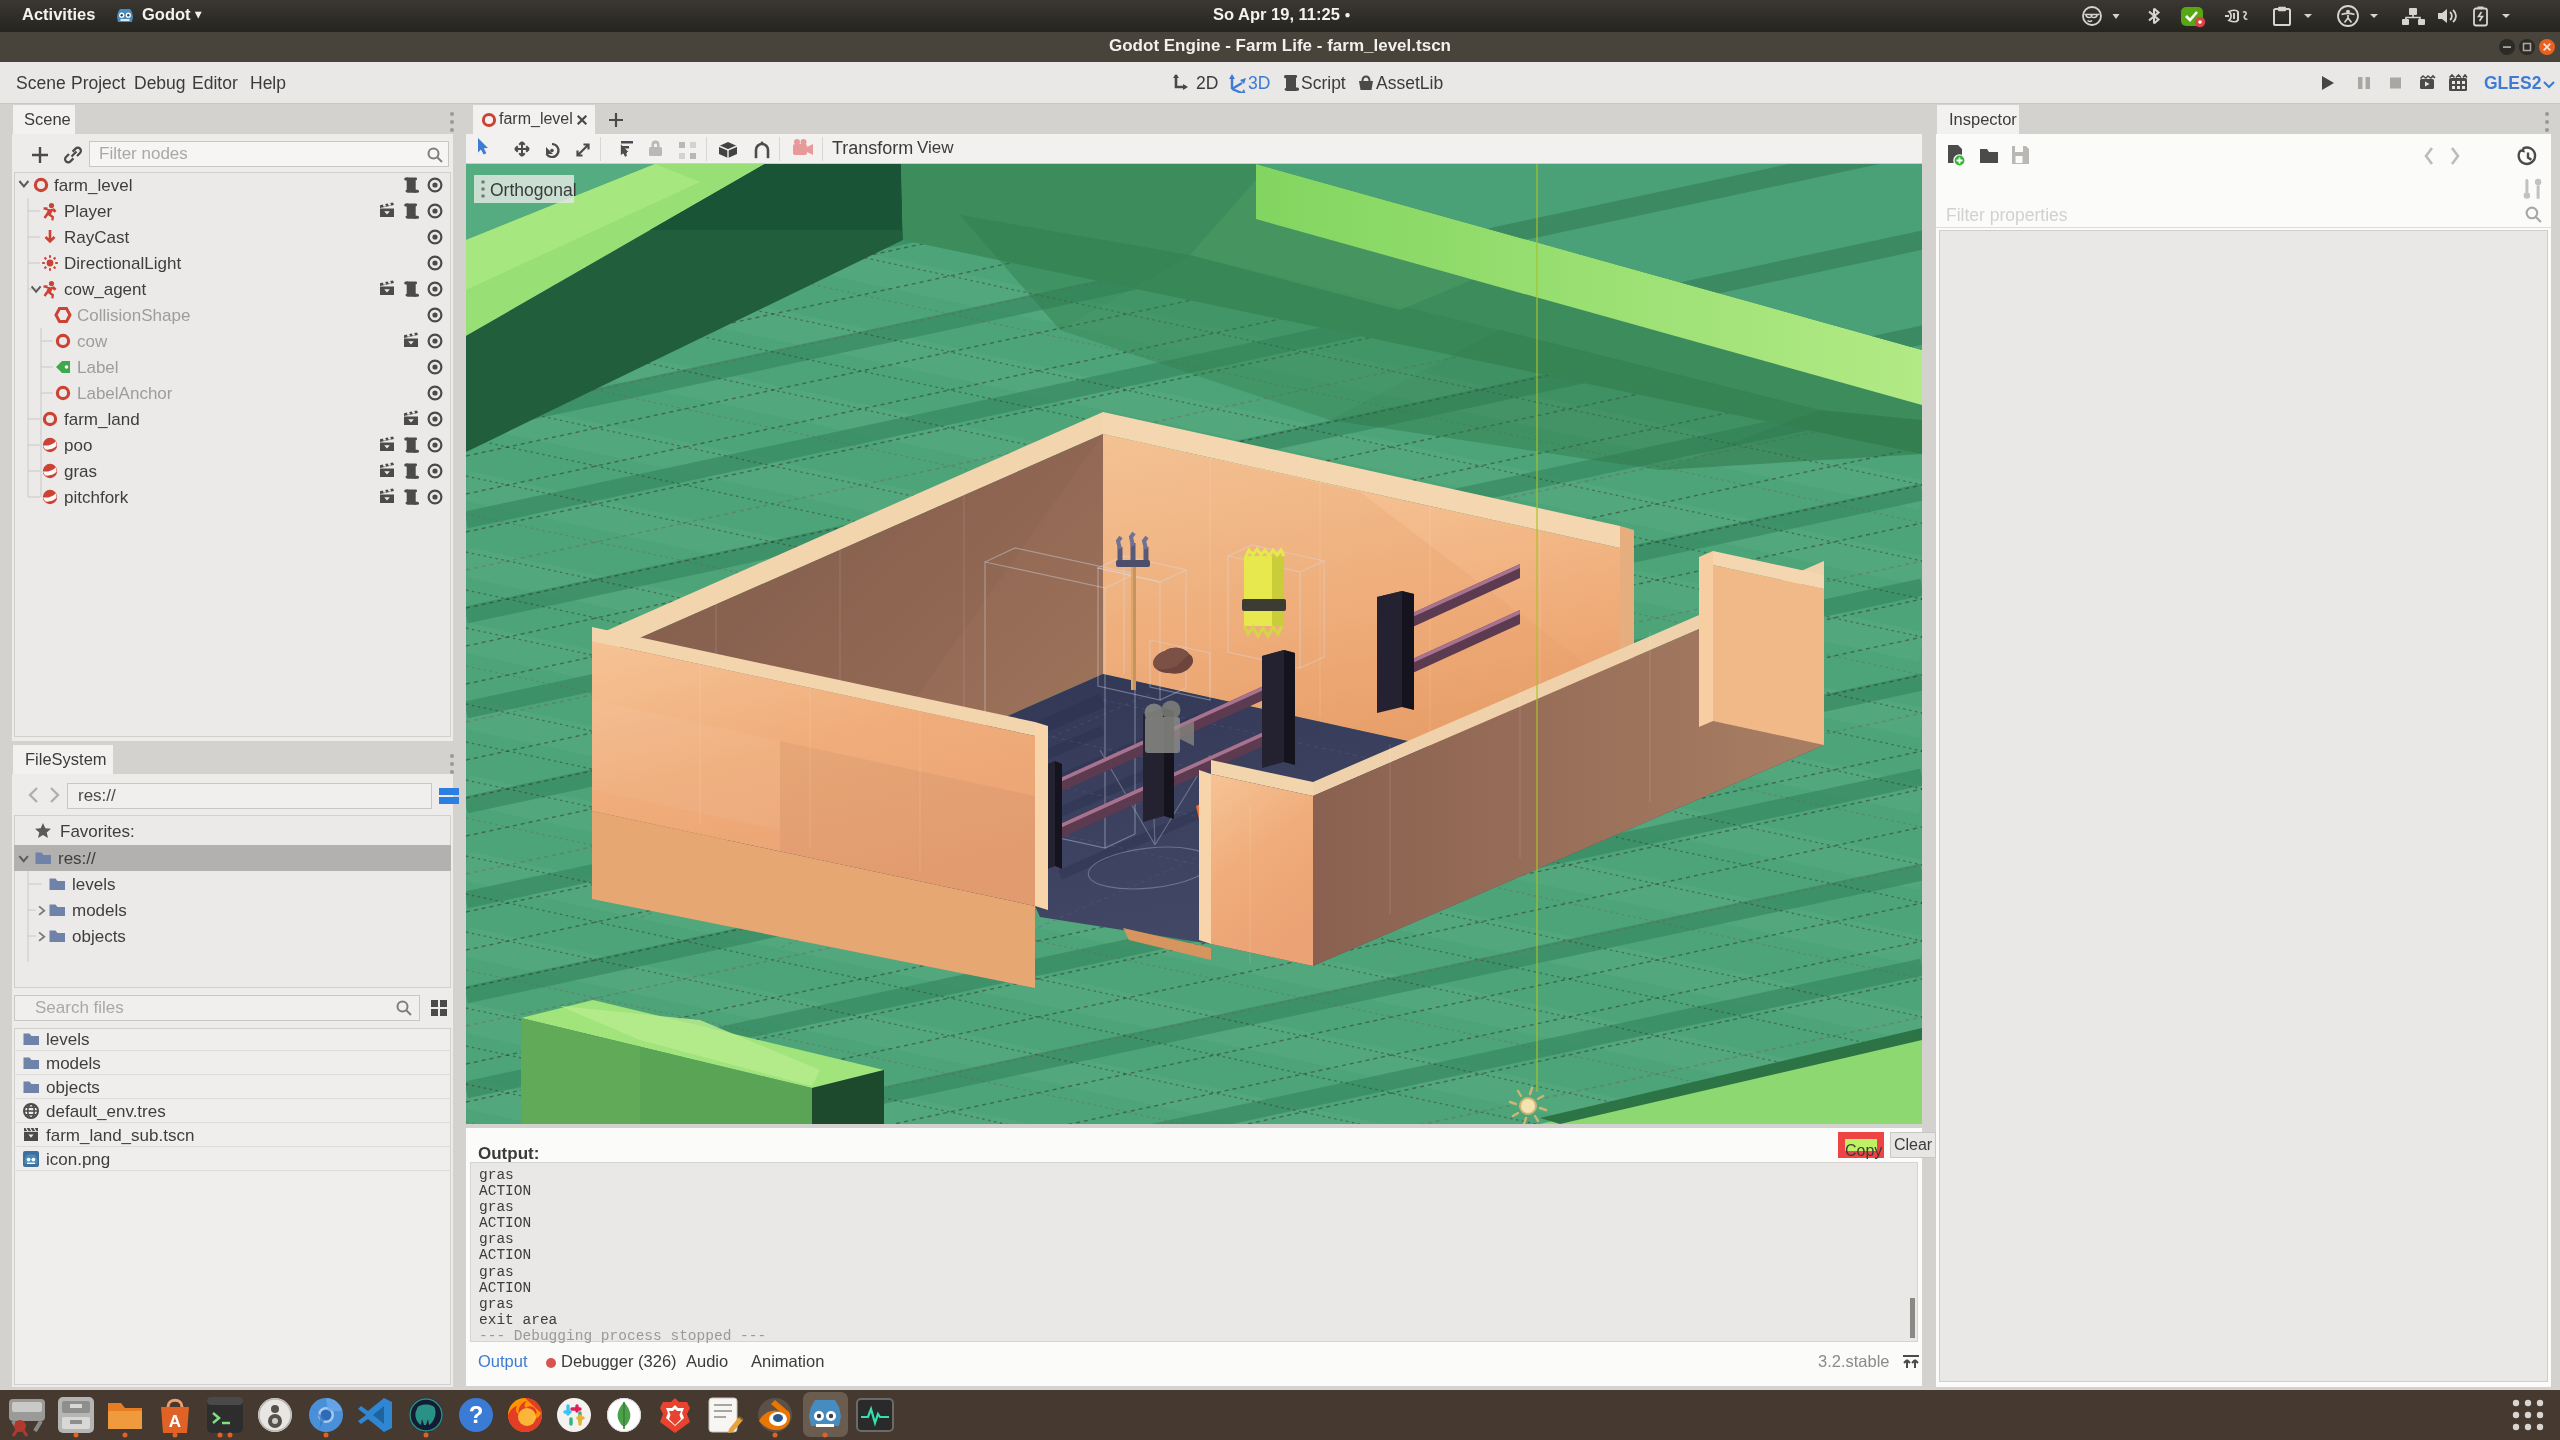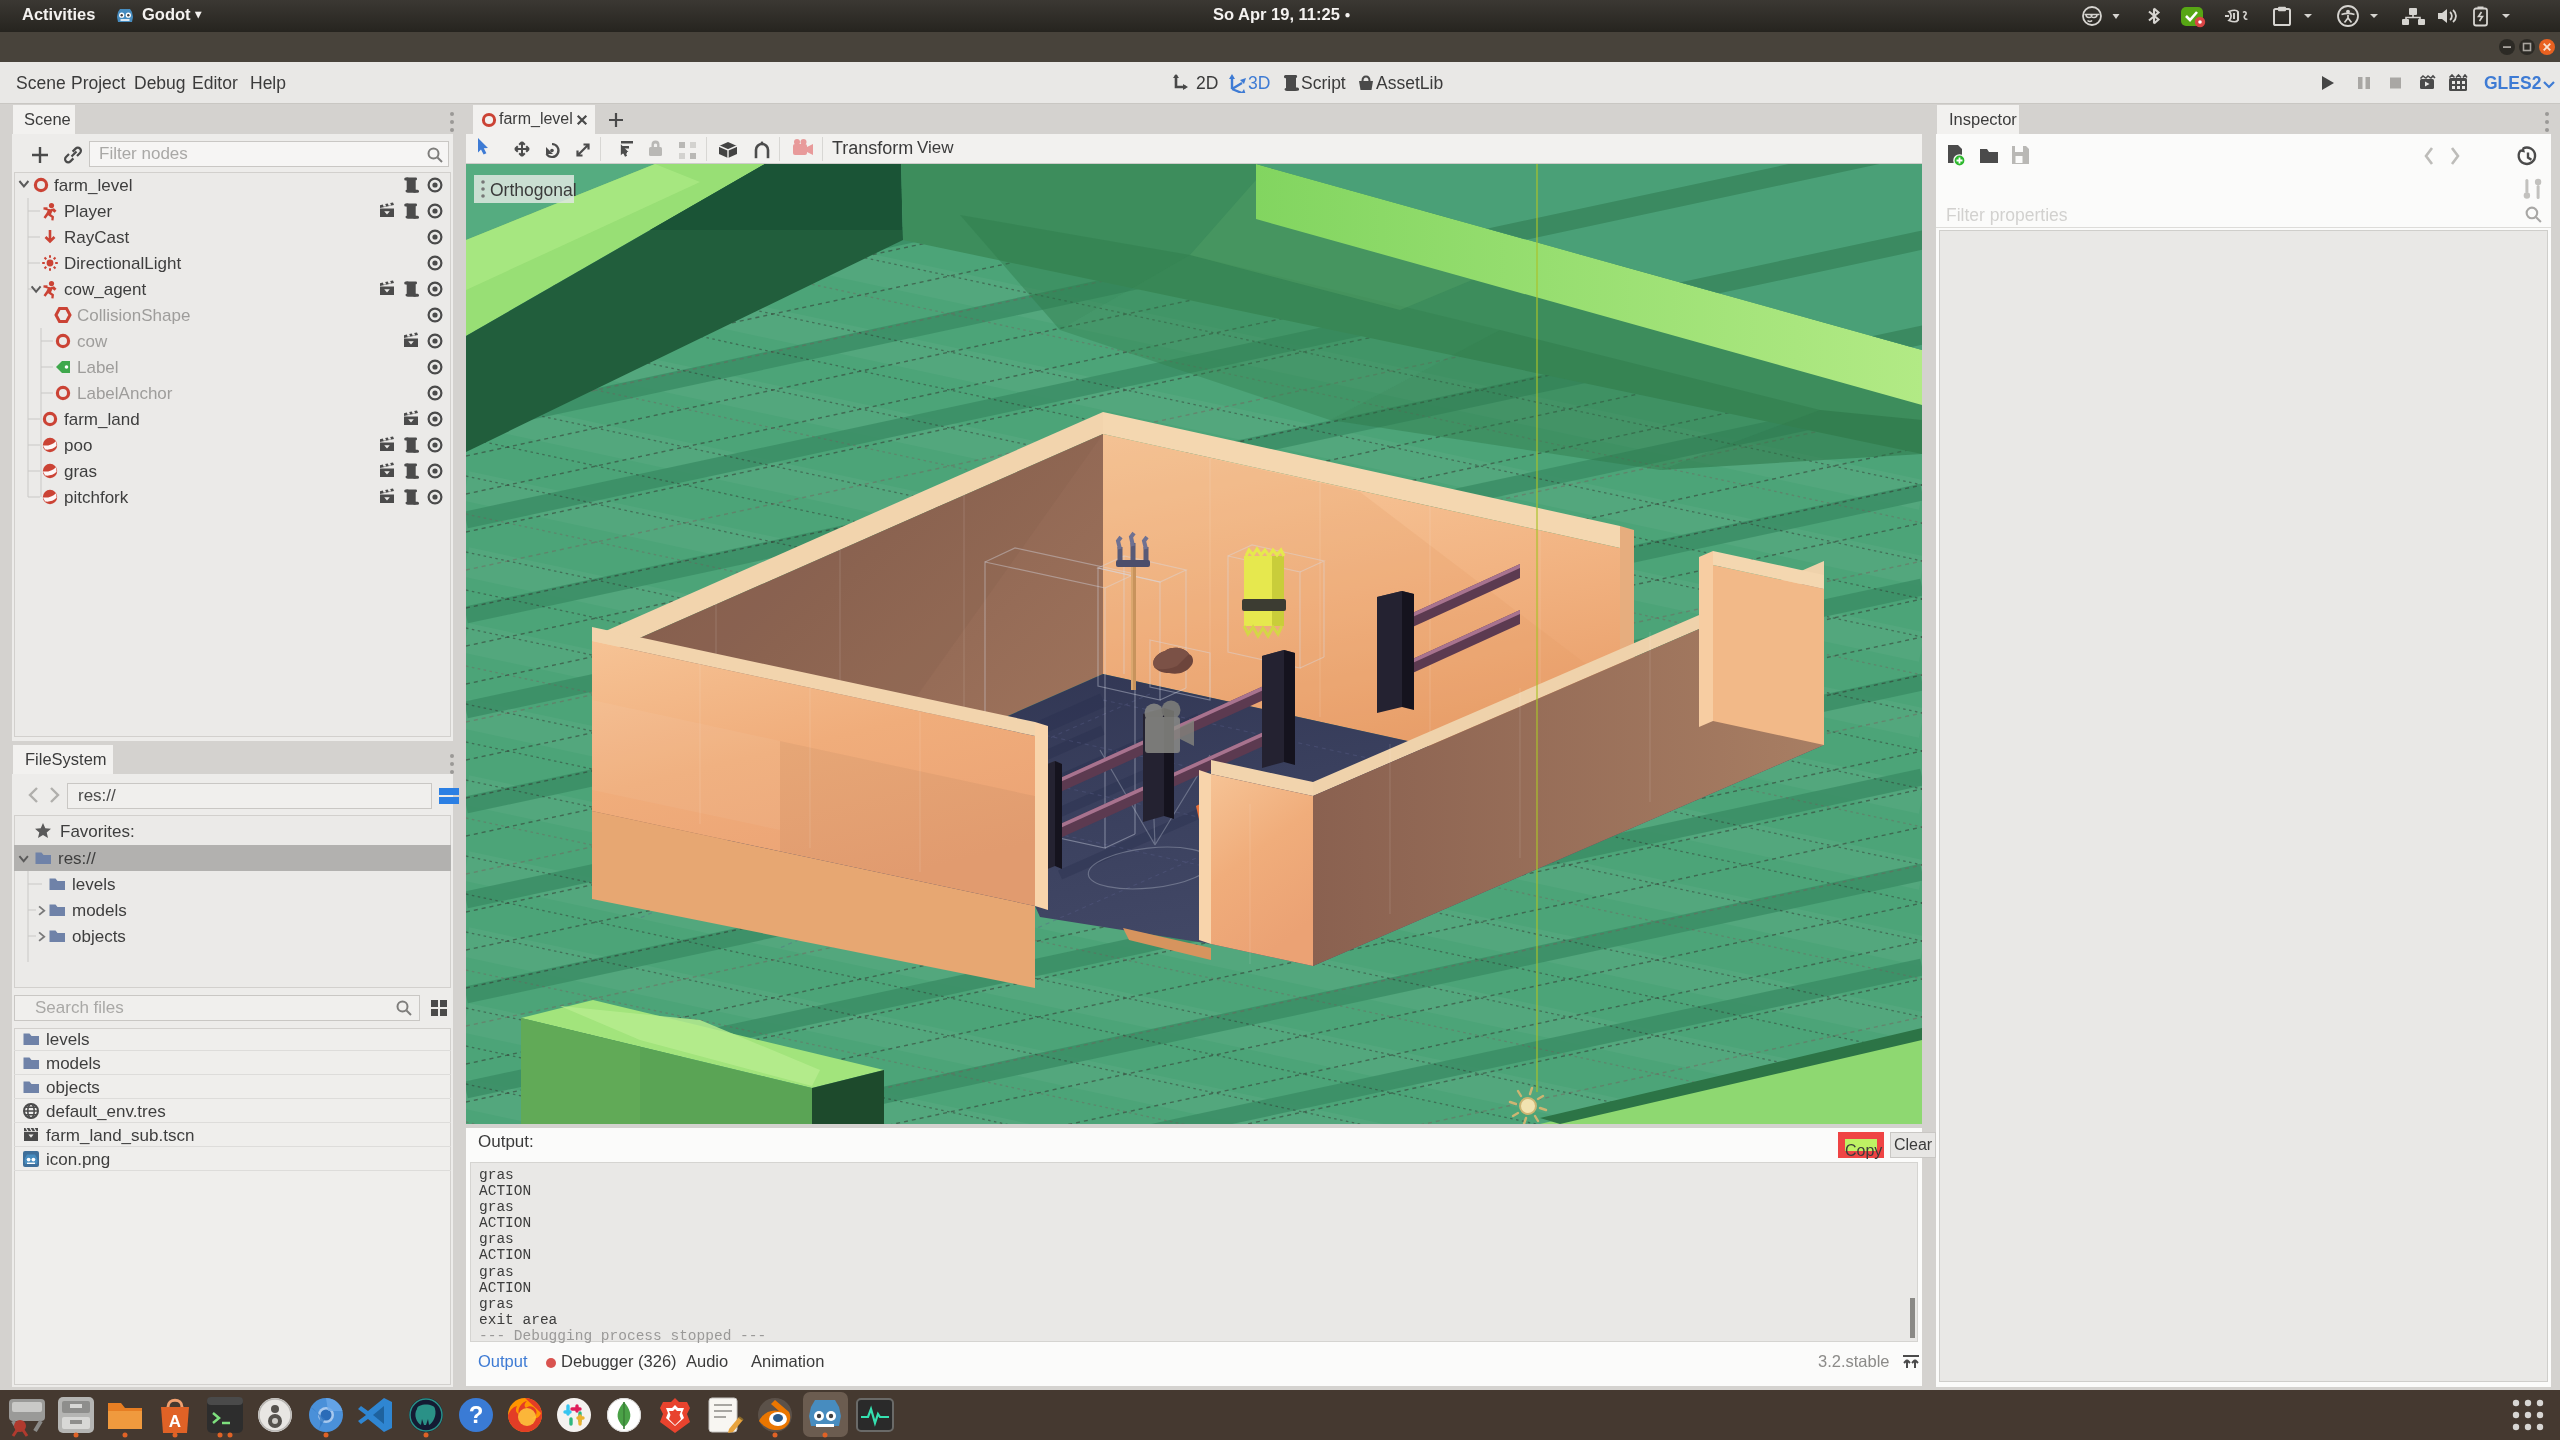--- a/index.html
+++ b/index.html
@@ -136,20 +136,21 @@
     <path d="M362 7v10M362 7l7 3.5v3L362 17M369 10.5h4M373 8.5v8" stroke-width="0" fill="none"></path>
     <path d="M360 9h4l5-4v14l-5-4h-4z" fill="#d6d4d0" stroke="none"></path>
       <path d="M372 8c2.5 2 2.5 6 0 8M375 6c4 3.5 4 8.5 0 12" stroke-width="1.8" fill="none"></path>
     <rect x="396" y="4.5" width="13" height="17" rx="2" stroke-width="1.8"></rect>
       <rect x="399.5" y="2.5" width="6" height="2.5" fill="#d6d4d0" stroke="none"></rect>
       <path d="M403.5 8l-3 4.5h4l-3 4.5" stroke-width="1.6"></path>
     <path d="M424 10l4 4 4-4" fill="#d6d4d0" stroke="none"></path>
   </svg>
 </div>
 <div id="titlebar" class="abs">
+  <div class="abs" style="left:0;top:4px;width:2560px;text-align:center;font-size:17px;font-weight:bold;color:#f3f1ec;">Godot Engine - Farm Life - farm_level.tscn</div>
   <svg class="abs" style="left:2498px;top:6px;" width="58" height="18" viewBox="0 0 58 18">
     <circle cx="9" cy="9" r="8" fill="#2c2a25"></circle>
       <rect x="5" y="8.2" width="8" height="1.8" fill="#a8a49e"></rect>
     <circle cx="29" cy="9" r="8" fill="#2c2a25"></circle>
       <rect x="25.5" y="5.5" width="7" height="7" fill="none" stroke="#a8a49e" stroke-width="1.6"></rect>
     <circle cx="49" cy="9" r="8" fill="#e96120"></circle>
       <path d="M45.7 5.7l6.6 6.6M52.3 5.7l-6.6 6.6" stroke="#f8e0d0" stroke-width="1.8"></path>
   </svg>
 </div>
 <div id="menubar" class="abs">
@@ -578,21 +579,21 @@
 <circle cx="1528" cy="1106" r="8" fill="#f2e3b0" stroke="#cdb572" stroke-width="2"></circle>
       <path d="M1540 1108L1546 1110 M1535 1116L1538 1121 M1526 1118L1524 1124 M1518 1113L1513 1116 M1516 1104L1510 1102 M1521 1096L1518 1091 M1530 1094L1532 1088 M1538 1099L1543 1096" stroke="#cdb572" stroke-width="2.4" stroke-linecap="round" fill="none"></path>
 <rect x="474" y="175" width="100" height="28" fill="#dfe7e0" opacity="0.85"></rect>
 <circle cx="483" cy="182" r="1.8" fill="#777"></circle>
       <circle cx="483" cy="189" r="1.8" fill="#777"></circle>
       <circle cx="483" cy="196" r="1.8" fill="#777"></circle>
 <text x="490" y="196" font-family="Liberation Sans, sans-serif" font-size="17.5" fill="#3a3a3a">Orthogonal</text>
 </svg></div>
 
 <div class="abs" style="left:466px;top:1128px;width:1456px;height:258px;background:#fbfbfa;">
-  <div class="abs" style="left:12px;top:4px;font-size:17px;color:#3b3b3b;">Output:</div>
+  <div class="abs" style="left:12px;top:16px;font-size:17px;color:#3b3b3b;font-weight:bold;">Output:</div>
   <div class="abs" style="left:1372px;top:4px;width:46px;height:26px;background:#bef264;border:7px solid #ef4444;font-size:16px;color:#3b3b3b;text-align:center;padding-top:3px;">Copy</div>
   <div class="abs" style="left:1424px;top:4px;width:46px;height:26px;background:#e7e6e4;border:1px solid #c9c7c4;font-size:16px;color:#3b3b3b;text-align:center;padding-top:3px;">Clear</div>
   <div class="abs" style="left:4px;top:34px;width:1448px;height:180px;background:#e9e8e6;border:1px solid #d5d4d1;font-family:'Liberation Mono',monospace;font-size:14.5px;color:#3c3c3c;line-height:16.1px;padding:4px 0 0 8px;">gras<br>ACTION<br>gras<br>ACTION<br>gras<br>ACTION<br>gras<br>ACTION<br>gras<br>exit area<br><span style="color:#9a9998;">--- Debugging process stopped ---</span></div>
   <div class="abs" style="left:1444px;top:170px;width:5px;height:40px;background:#8a8986;"></div>
   <div class="abs" style="left:12px;top:224px;font-size:16.5px;color:#3e7bd4;">Output</div>
   <div class="abs" style="left:80px;top:230px;width:10px;height:10px;border-radius:5px;background:#d9534f;"></div>
   <div class="abs" style="left:95px;top:224px;font-size:16.5px;color:#3b3b3b;">Debugger (326)</div>
   <div class="abs" style="left:220px;top:224px;font-size:16.5px;color:#3b3b3b;">Audio</div>
   <div class="abs" style="left:285px;top:224px;font-size:16.5px;color:#3b3b3b;">Animation</div>
   <div class="abs" style="left:1352px;top:224px;font-size:16.5px;color:#8c8b89;">3.2.stable</div>

